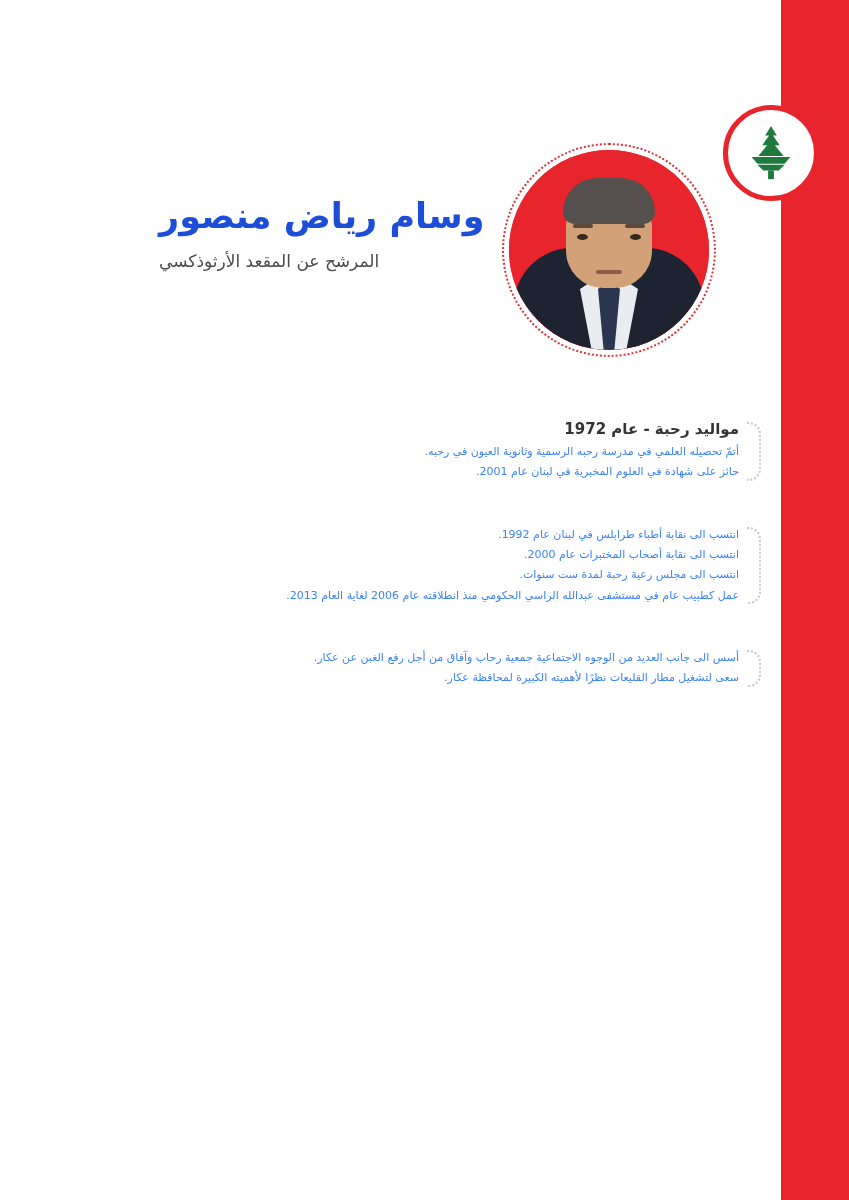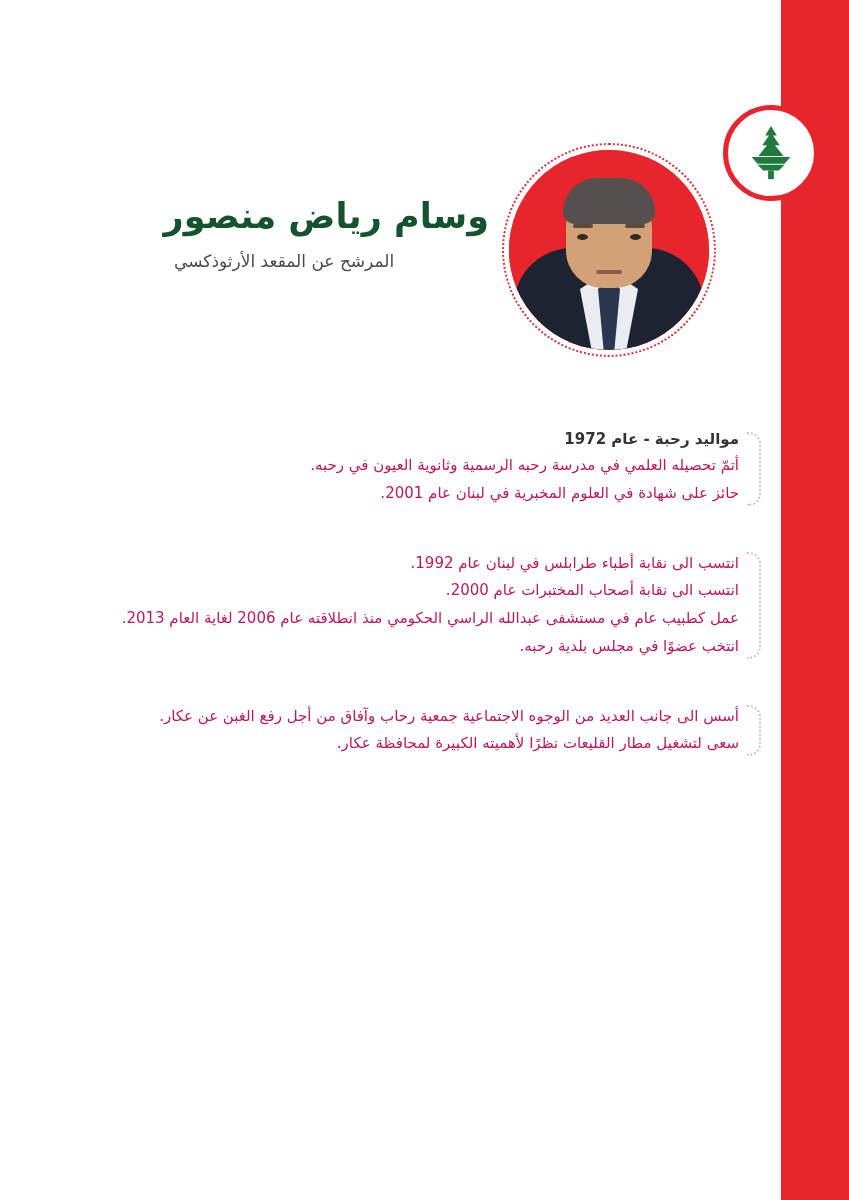--- a/index.html
+++ b/index.html
@@ -119,34 +119,33 @@
 
   
   .titleblock {
     position: absolute;
     top: 195px; right: 360px;
     width: 330px;
     text-align: left;
     direction: rtl;
   }
   .cand-name {
-    color: #14532d;
+    color: #1d4ed8;
     font-size: 35px;
     font-weight: bold;
     line-height: 1.2;
-    text-align: right;
+    text-align: left;
     white-space: nowrap;
   }
   .cand-sub {
     color: #4a4a4a;
     font-size: 17px;
     line-height: 1.7;
     margin-top: 10px;
     text-align: left;
-    margin-left: 15px;
   }
 
   
   .sections {
     position: absolute;
     top: 418px;
     right: 88px;
     left: 110px;
   }
   .section {
@@ -158,32 +157,32 @@
   .brace {
     position: absolute;
     top: 2px; right: 0;
     bottom: 2px;
     width: 14px;
     border: 2px dotted #c9c9c9;
     border-left: none;
     border-radius: 0 12px 12px 0;
   }
   .section h3 {
-    margin: 12px 0 4px 0;
+    margin: 2px 0 4px 0;
     font-size: 15px;
     font-weight: bold;
     color: #333333;
     text-align: right;
     direction: rtl;
   }
   .section p {
     margin: 0;
-    font-size: 15px;
+    font-size: 11px;
     line-height: 1.85;
-    color: #be185d;
+    color: #3b82f6;
     text-align: right;
     direction: rtl;
   }
   .section.justify p { text-align: justify; }
 </style>
 </head>
 <body>
 
 <div class="red-band"></div>
 <div class="red-band-inner"></div>
@@ -230,22 +229,22 @@
     <div class="brace"></div>
     <h3>مواليد رحبة - عام 1972</h3>
     <p>أتمّ تحصيله العلمي في مدرسة رحبه الرسمية وثانوية العيون في رحبه.</p>
     <p>حائز على شهادة في العلوم المخبرية في لبنان عام 2001.</p>
   </div>
 
   <div class="section">
     <div class="brace"></div>
     <p>انتسب الى نقابة أطباء طرابلس في لبنان عام 1992.</p>
     <p>انتسب الى نقابة أصحاب المختبرات عام 2000.</p>
+    <p>انتسب الى مجلس رعية رحبة لمدة ست سنوات.</p>
     <p>عمل كطبيب عام في مستشفى عبدالله الراسي الحكومي منذ انطلاقته عام 2006 لغاية العام 2013.</p>
-    <p>انتخب عضوًا في مجلس بلدية رحبه.</p>
   </div>
 
   <div class="section justify">
     <div class="brace"></div>
     <p>أسس الى جانب العديد من الوجوه الاجتماعية جمعية رحاب وآفاق من أجل رفع الغبن عن عكار.</p>
     <p>سعى لتشغيل مطار القليعات نظرًا لأهميته الكبيرة لمحافظة عكار.</p>
   </div>
 
 </div>
 

